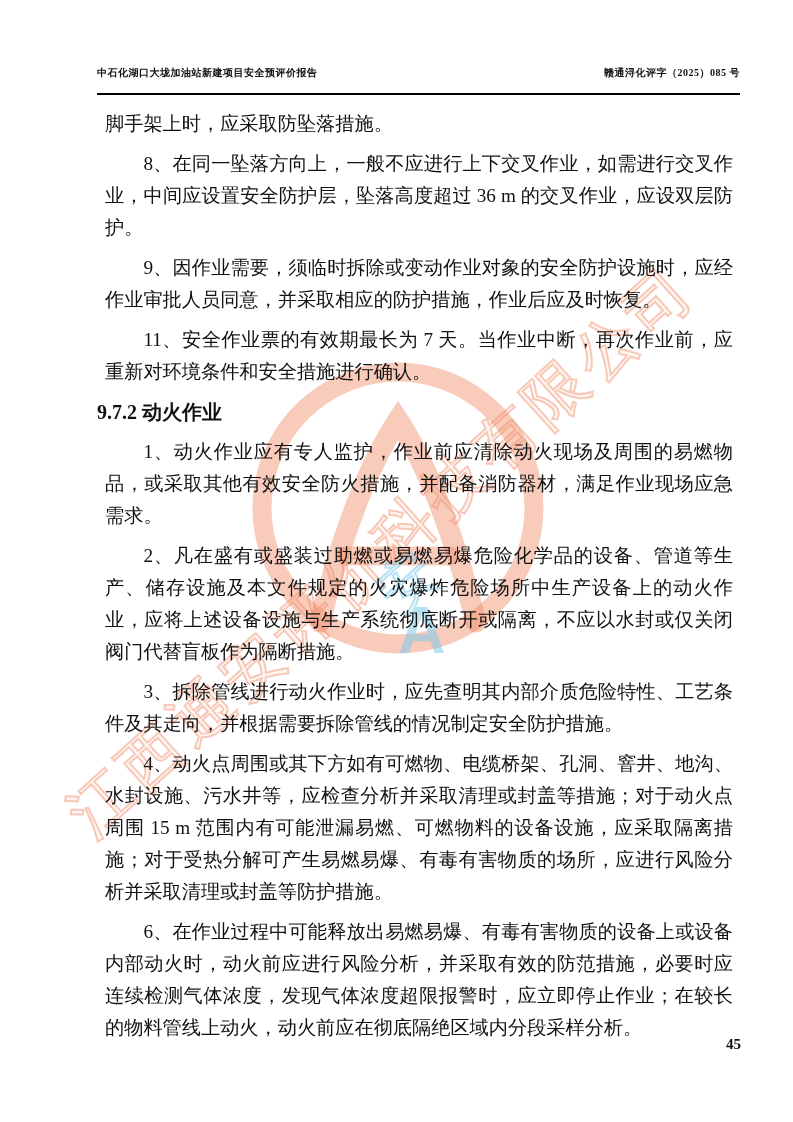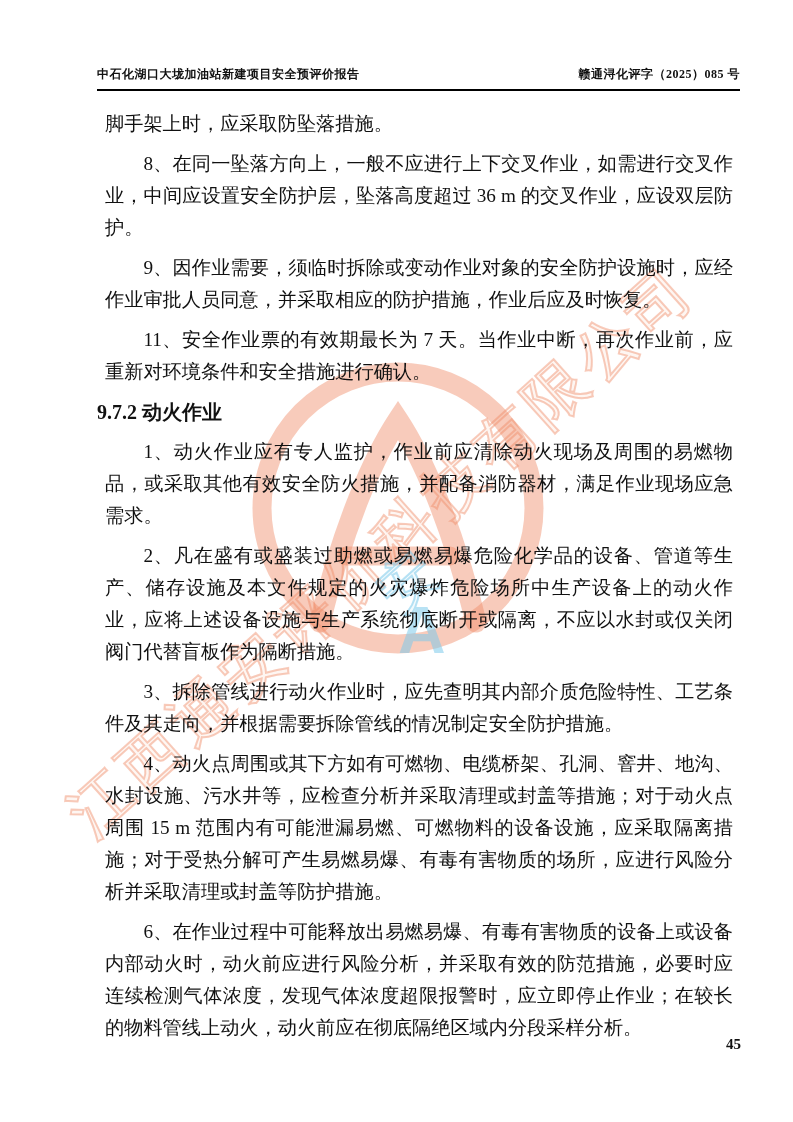--- a/index.html
+++ b/index.html
@@ -8,22 +8,22 @@
     width:793px;height:1122px;
     background:#ffffff;
     overflow:hidden;
     font-family:"Liberation Serif","DejaVu Serif",serif;
     color:#111111;
   }
   
   .header{
     position:absolute;left:97px;top:66px;width:643px;
     display:flex;justify-content:space-between;align-items:flex-end;
-    font-size:12px;font-weight:700;letter-spacing:0.5px;
-    padding-bottom:6px;border-bottom:2px solid #000;gap:12px;
+    font-size:10px;font-weight:700;letter-spacing:0.5px;
+    padding-bottom:13px;border-bottom:2px solid #000;gap:12px;
   }
   
   .content{
     position:absolute;left:97px;top:100px;width:644px;
     font-size:19.2px;line-height:32px;text-align:justify;
     z-index:1;
   }
   .para{margin:8px;text-indent:2em;}
   .para.no-indent{text-indent:0;margin-bottom:8px;}
   .section-heading{

